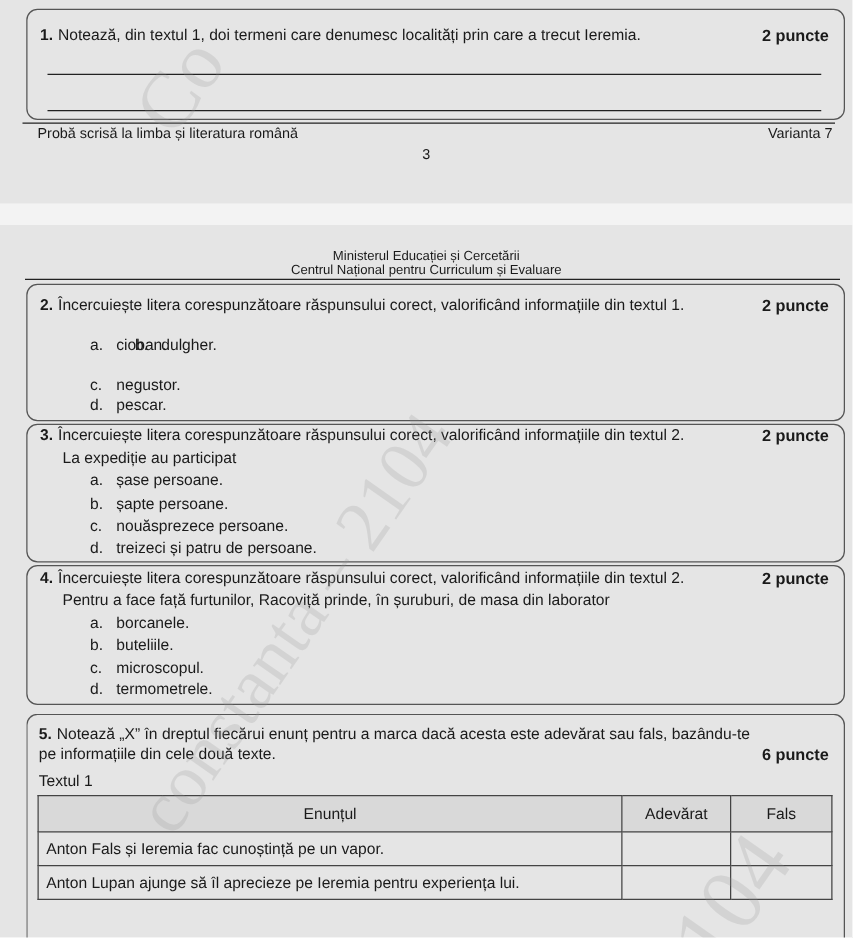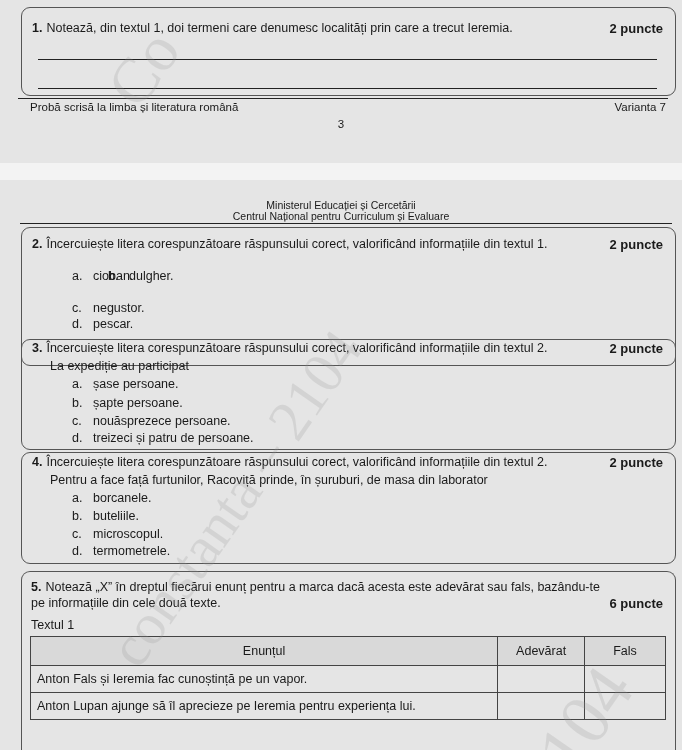--- a/index.html
+++ b/index.html
@@ -59,21 +59,21 @@
   <div class="page-num" style="top:118px;">3</div>
 </div>
 
 <div class="gap-band"></div>
 
 <div class="page page-bottom">
   <div class="hdr" style="top:20px;">Ministerul Educației și Cercetării</div>
   <div class="hdr" style="top:31px;">Centrul Național pentru Curriculum și Evaluare</div>
   <div class="hdr-rule" style="top:43px;"></div>
 
-  <div class="qbox" style="left:21px; top:47px; width:655px; height:139px;">
+  <div class="qbox" style="left:21px; top:47px; width:655px; height:110px;">
     <div class="qhead" style="top:9px;">
       <span><span class="qnum">2.</span><span>Încercuiește litera corespunzătoare răspunsului corect, valorificând informațiile din textul 1.</span></span>
       <span class="pts">2 puncte</span>
     </div>
     <div class="opt" style="top:41px;"><span class="letter">a.</span><span>cioban.</span></div>
     <div class="opt" style="top:41px;padding-left:36px;"><span class="letter">b.</span><span>dulgher.</span></div>
     <div class="opt" style="top:73px;"><span class="letter">c.</span><span>negustor.</span></div>
     <div class="opt" style="top:89px;"><span class="letter">d.</span><span>pescar.</span></div>
   </div>
 

